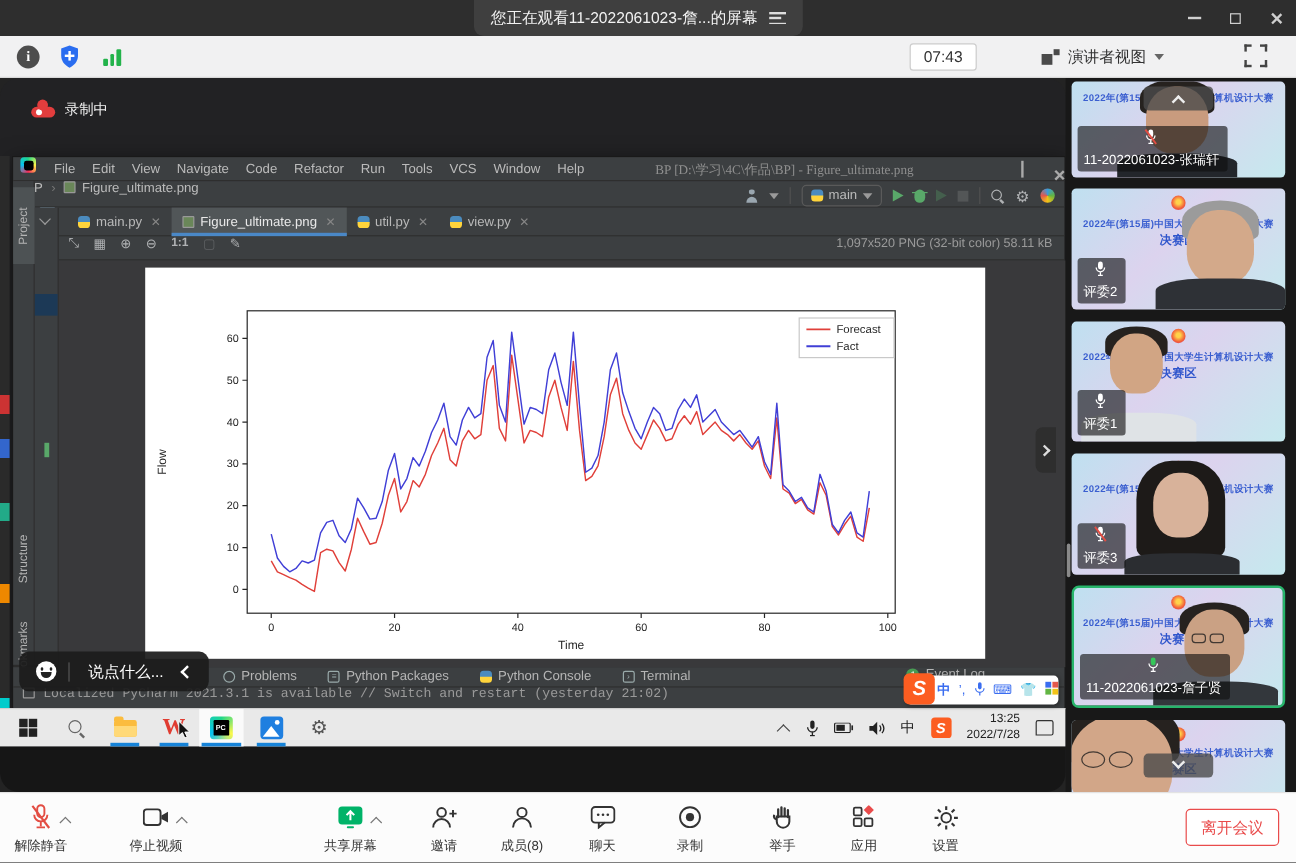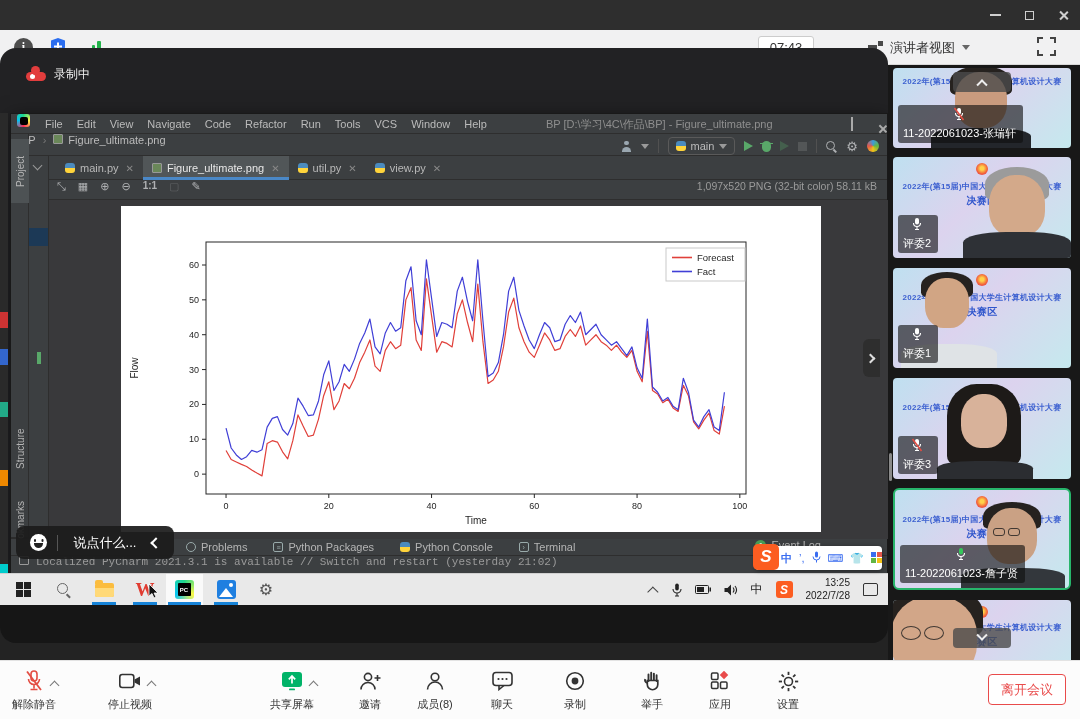--- a/index.html
+++ b/index.html
@@ -35,37 +35,37 @@
   .vm-icon::after { content:""; position:absolute; right:0; top:0; width:5px; height:5px; background:#4a4a4a; }
   .caret-down { width:0; height:0; border-left:4px solid transparent; border-right:4px solid transparent; border-top:5px solid #666; }
   .fullscreen-ic { position:absolute; right:24px; top:7px; width:19px; height:19px; }
   .fullscreen-ic i { position:absolute; width:6px; height:6px; border:2px solid #444; }
   .fullscreen-ic i:nth-child(1){ left:0; top:0; border-right:none; border-bottom:none; }
   .fullscreen-ic i:nth-child(2){ right:0; top:0; border-left:none; border-bottom:none; }
   .fullscreen-ic i:nth-child(3){ left:0; bottom:0; border-right:none; border-top:none; }
   .fullscreen-ic i:nth-child(4){ right:0; bottom:0; border-left:none; border-top:none; }
 
   
-  .share { position:absolute; left:0; top:48px; width:888px; height:595px; background:#222224; overflow:hidden;border-radius:16px; }
+  .share { position:absolute; left:0; top:65px; width:888px; height:595px; background:#222224; overflow:hidden;border-radius:16px; }
   .desktop-strip { position:absolute; left:0; top:65px; width:8px; height:525px;
     background:linear-gradient(#2a2a2a 0 38%, #c33 38% 41%, #2a2a2a 41% 45%, #36c 45% 48%, #2a2a2a 48% 55%, #2a8 55% 58%, #2a2a2a 58% 68%, #e80 68% 71%, #2a2a2a 71% 86%, #0cc 86% 89%, #c3c 89% 92%, #2a2a2a 92%); }
   .recording { position:absolute; left:26px; top:18px; display:flex; align-items:center; gap:8px; color:#f0f0f0; font-size:12px; }
   .cloud-ic { position:relative; width:20px; height:12px; }
   .cloud-ic::before { content:""; position:absolute; left:0; bottom:0; width:20px; height:9px; border-radius:6px; background:#e23d3d; }
   .cloud-ic::after { content:""; position:absolute; left:5px; top:-3px; width:9px; height:9px; border-radius:50%; background:#e23d3d; }
   .cloud-dot { position:absolute; left:4px; bottom:2px; width:5px; height:5px; border-radius:50%; background:#fff; }
 
   
   .pc { position:absolute; left:10px; top:65px; width:878px; height:460px; background:#2b2b2b; border:1px solid #191919; box-shadow:0 4px 18px rgba(0,0,0,.5); font-size:11px; color:#bbb; }
   .pc-row { position:absolute; left:0; width:100%; background:#3c3f41; border-bottom:1px solid #2e2e2e; display:flex; }
   .pc-title { top:0; height:20px; padding-left:6px; gap:0; }
   .pc-logo { width:13px; height:13px; border-radius:3px; background:conic-gradient(#21d789,#fcf84a,#fe2857,#07c3f2,#21d789); position:relative; margin-right:8px; flex:none; }
   .pc-logo::after { content:""; position:absolute; inset:2.5px; background:#000; border-radius:2px; }
   .menu-item { padding:0 7px; color:#bbb; font-size:11px; line-height:20px; }
-  .pc-wintitle { position:absolute; left:535px; top:3px; color:#8f8f8f; font-size:11px; white-space:nowrap; }
+  .pc-wintitle { position:absolute; left:535px; top:3px; color:#8f8f8f; font-size:11px; white-space:nowrap;font-family:Liberation Serif, serif; }
   .pcctl { position:absolute; top:0; right:4px; height:20px; display:flex; gap:24px; align-items:center; padding-right:6px; }
   .pcctl .wc-min i,{ background:#aaa; } .pcctl .wc-max i{ border-color:#aaa; width:8px;height:8px;} 
   .pcctl .wc-min i{ width:9px;height:1.5px;background:#aaa;}
   .pcctl .wc-close i::before,.pcctl .wc-close i::after{ background:#aaa; height:10px;}
   .pc-tool { top:20px; height:22px; padding-left:10px; gap:5px; }
   .crumb-sep { color:#777; padding:0 2px; }
   .mini-img-ic { width:10px; height:10px; background:#6a8759; border:1px solid #999; border-radius:1px; flex:none; }
   .pc-run-cluster { position:absolute; right:8px; top:22px; height:20px; display:flex; align-items:center; gap:9px; }
   .person-ic { width:11px; height:11px; position:relative; }
   .person-ic::before { content:""; position:absolute; left:3.5px; top:0; width:4.5px; height:4.5px; border-radius:50%; background:#9aa7b0; }
@@ -194,20 +194,28 @@
   .mbtn .ic { position:relative; height:22px; display:flex; align-items:center; justify-content:center; }
   .mb-chev { position:absolute; top:12px; width:7px; height:7px; border-left:1.6px solid #777; border-top:1.6px solid #777; transform:rotate(45deg); }
   .leave-btn { position:absolute; left:988px; top:13px; width:78px; height:31px; border:1px solid #e94b4b; border-radius:4px; background:#fff; color:#e94b4b; font-size:13px; display:flex; align-items:center; justify-content:center; }
 </style>
 </head>
 <body>
 
 <div class="app">
 
   <div class="titlebar">
+    <div class="watch-pill">
+      <span>您正在观看11-2022061023-詹...的屏幕</span>
+      <span class="burger">
+          <i></i>
+          <i></i>
+          <i></i>
+        </span>
+    </div>
     <div class="winctl">
       <span class="wc-min">
           <i></i>
         </span>
       <span class="wc-max">
           <i></i>
         </span>
       <span class="wc-close">
           <i></i>
         </span>

